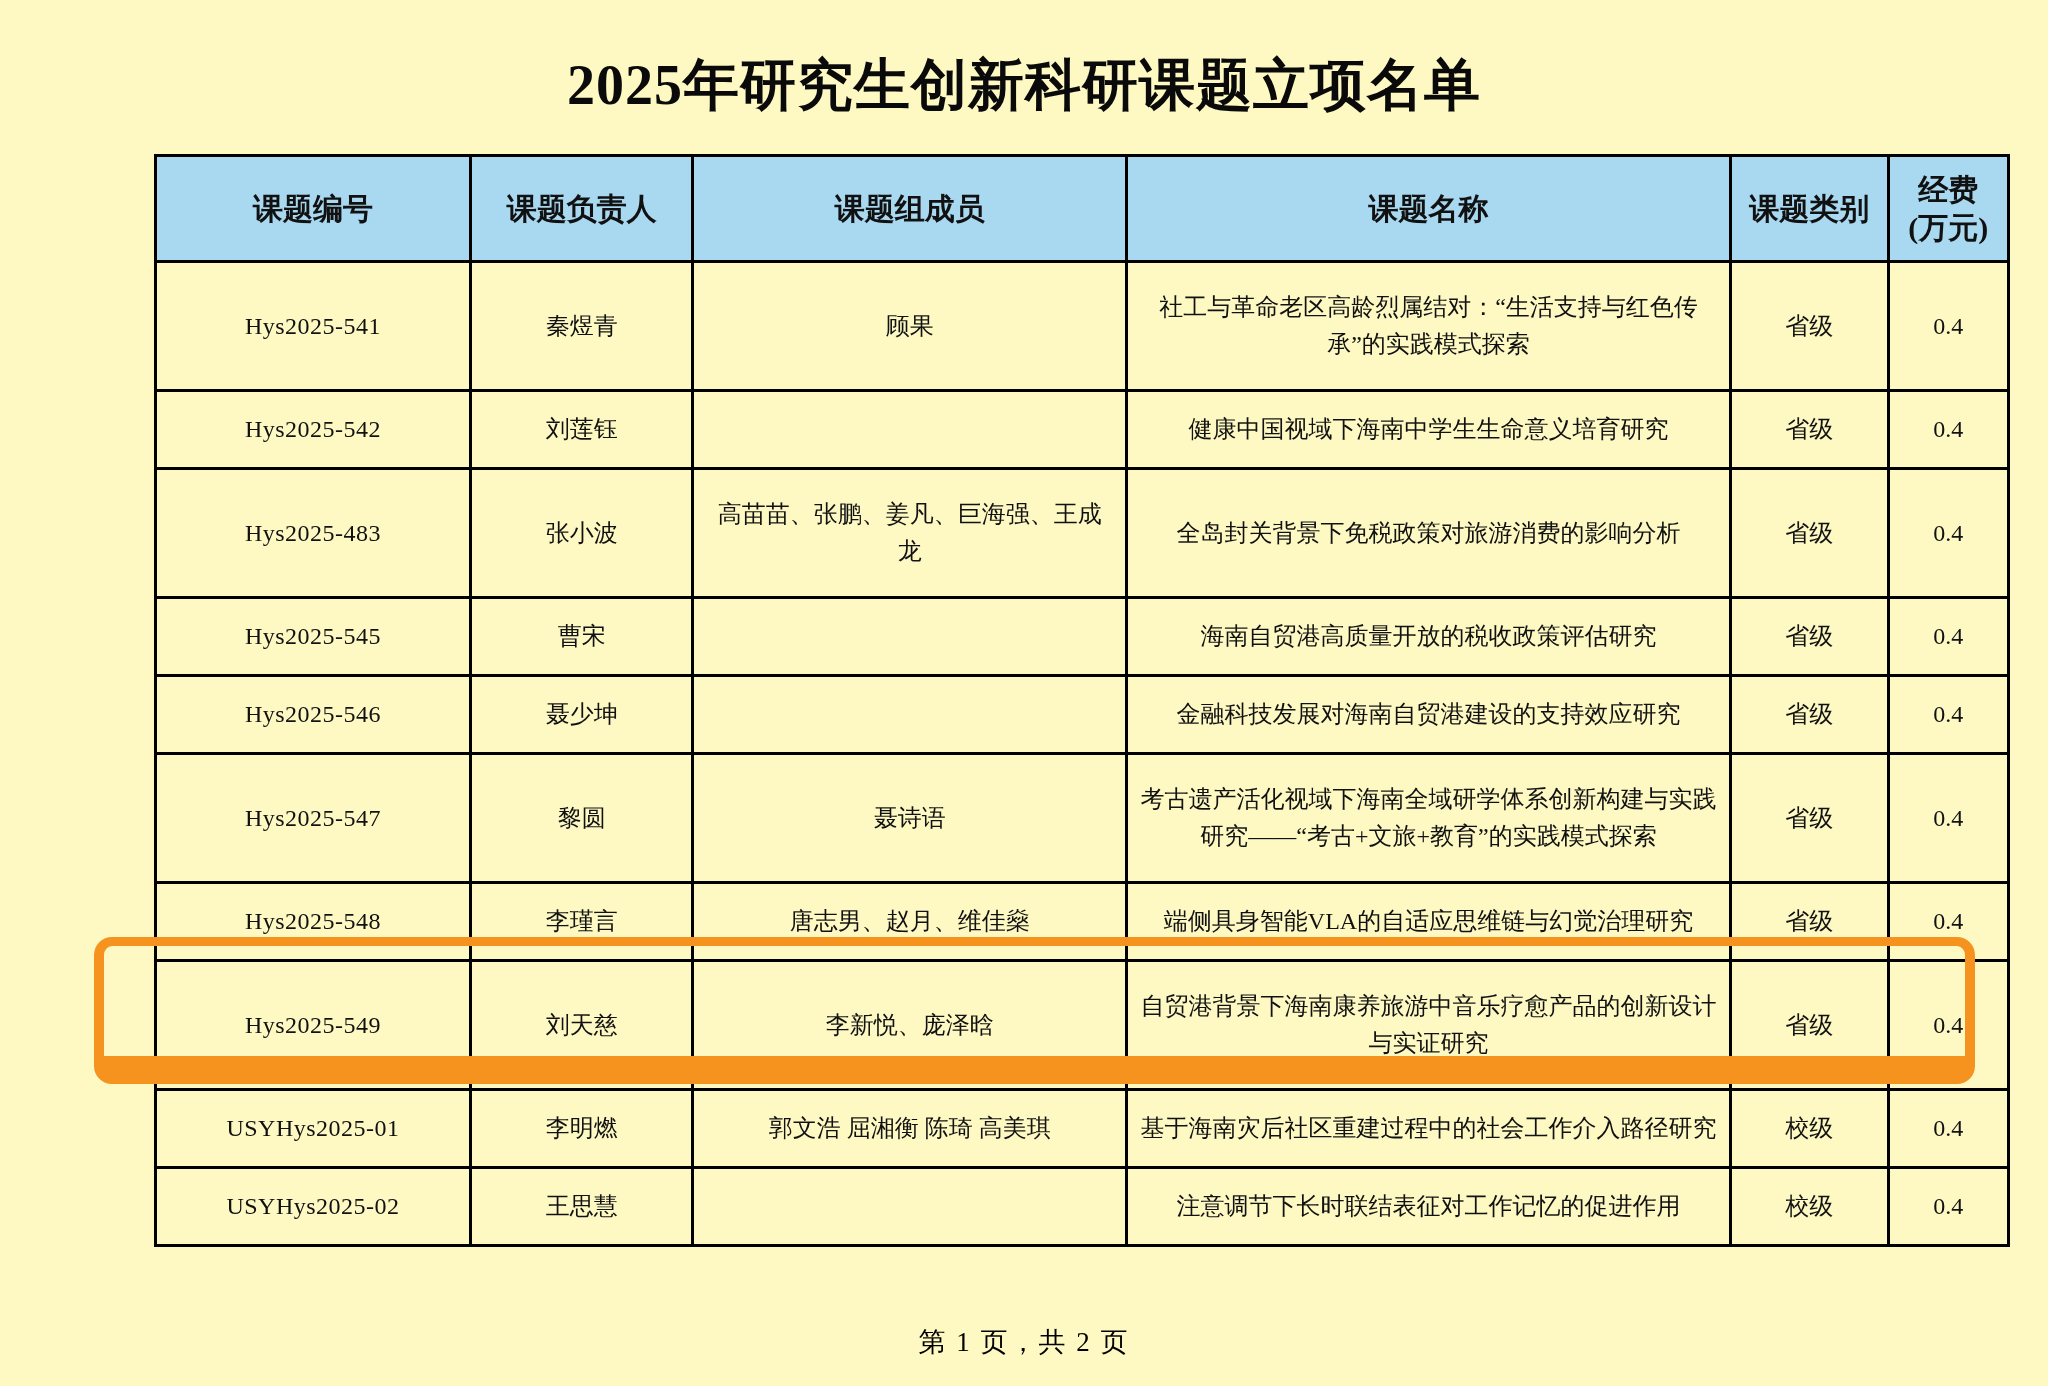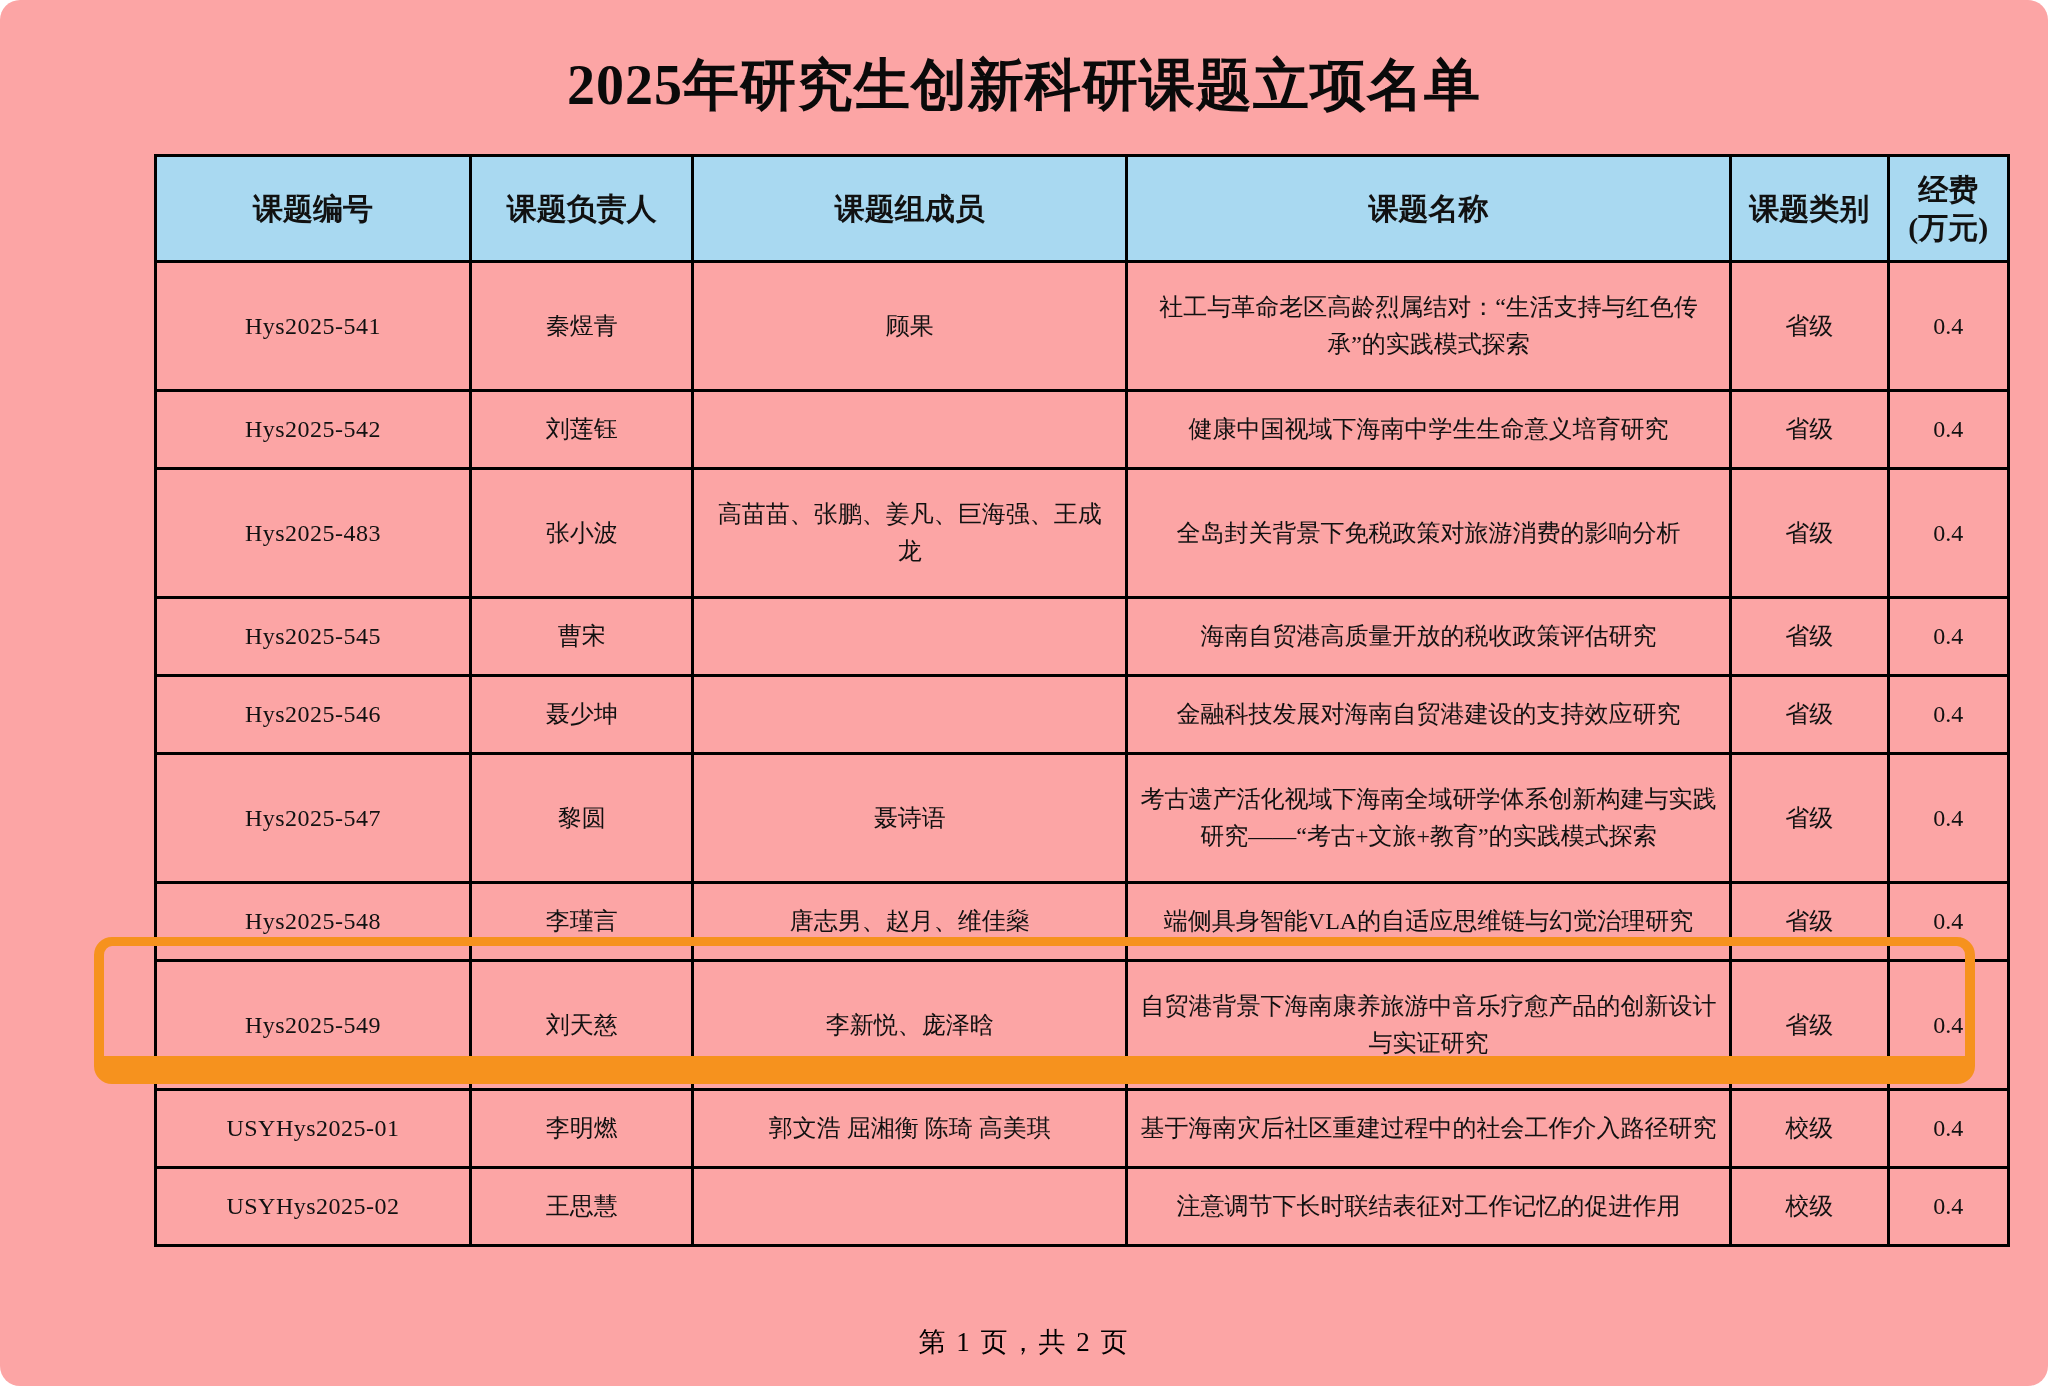--- a/index.html
+++ b/index.html
@@ -5,23 +5,22 @@
   html, body {
     margin: 0;
     padding: 0;
     background: #ffffff;
     font-family: "Liberation Serif", "DejaVu Serif", serif;
   }
   .page {
     position: relative;
     width: 2048px;
     height: 1386px;
-    background: #fca5a5;
+    background: #fef9c3;
     overflow: hidden;
-    border-radius: 20px;
   }
   .title {
     margin: 0;
     padding-top: 48px;
     text-align: center;
     font-size: 56px;
     font-weight: bold;
     color: #0a0a0a;
     letter-spacing: 1px;
   }

